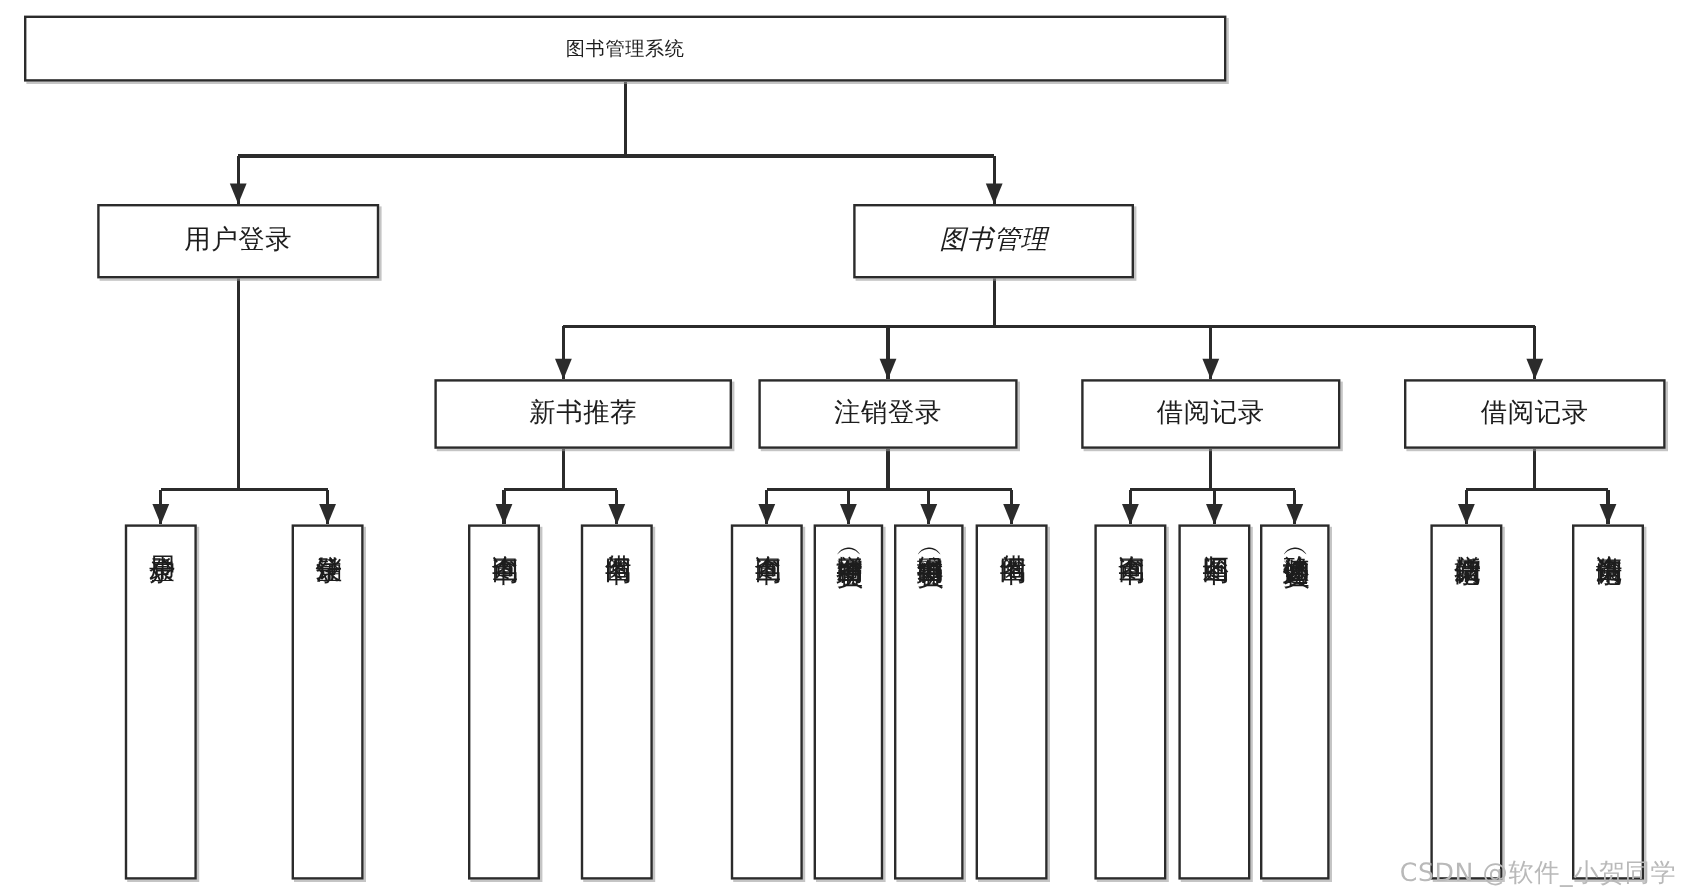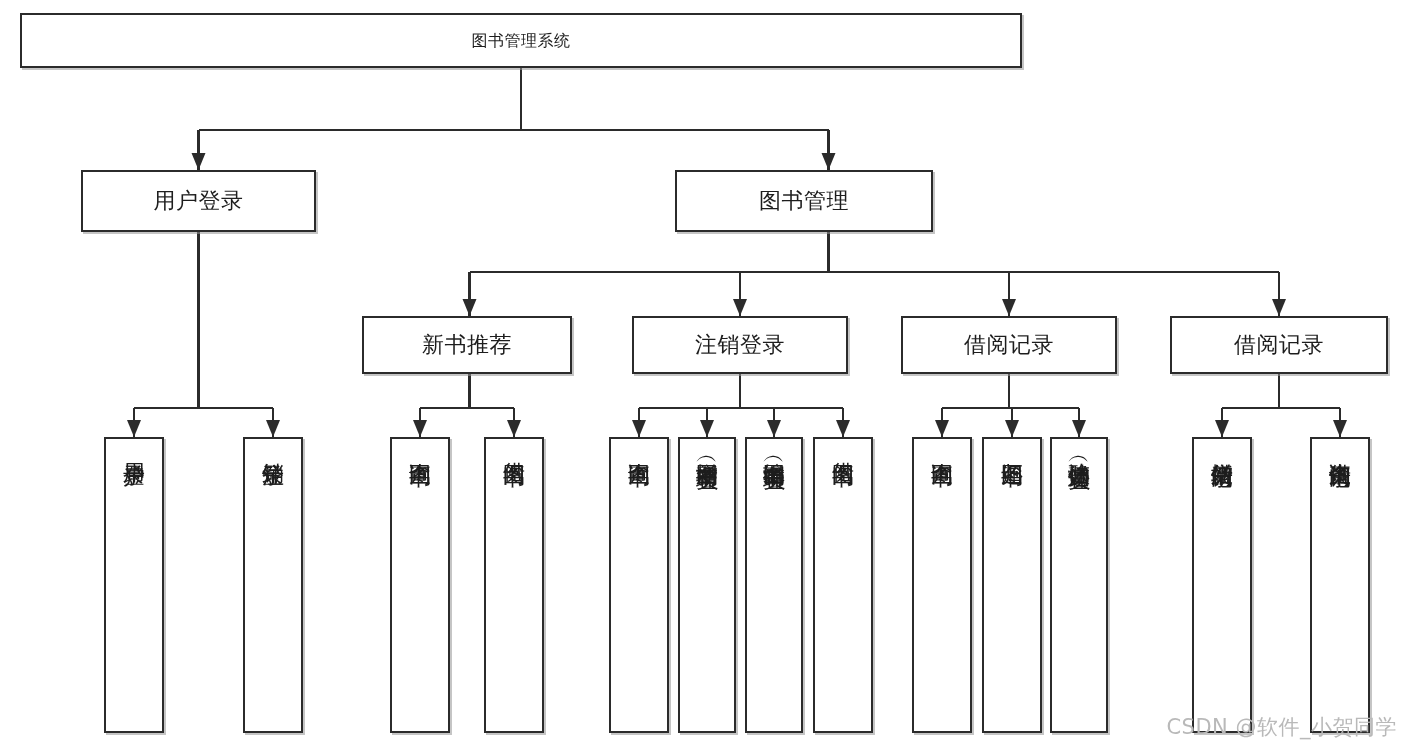--- a/index.html
+++ b/index.html
@@ -130,24 +130,24 @@
       <polygon points="1333,420 1347,420 1340,437" fill="#2b2b2b"></polygon>
     </svg>
 
   <div id="nodes-layer">
       <div class="node-box level1" style="left: 20px; top: 13px; width: 1002px; height: 55px;">
         <span class="node-label-h">图书管理系统</span>
       </div>
       <div class="node-box level2" style="left: 81px; top: 170px; width: 235px; height: 62px;">
         <span class="node-label-h">用户登录</span>
       </div>
-      <div class="node-box level2" style="left: 675px; top: 170px; width: 258px; height: 62px;">
+      <div class="node-box level2" style="left: 711px; top: 170px; width: 234px; height: 62px; font-style: italic;">
         <span class="node-label-h">图书管理</span>
       </div>
-      <div class="node-box level3" style="left: 362px; top: 316px; width: 210px; height: 58px; text-align: right;">
+      <div class="node-box level3" style="left: 362px; top: 316px; width: 248px; height: 58px; text-align: right;">
         <span class="node-label-h">新书推荐</span>
       </div>
       <div class="node-box level3" style="left: 632px; top: 316px; width: 216px; height: 58px;">
         <span class="node-label-h">注销登录</span>
       </div>
       <div class="node-box level3" style="left: 901px; top: 316px; width: 216px; height: 58px;">
         <span class="node-label-h">借阅记录</span>
       </div>
       <div class="node-box level3" style="left: 1170px; top: 316px; width: 218px; height: 58px;">
         <span class="node-label-h">借阅记录</span>

